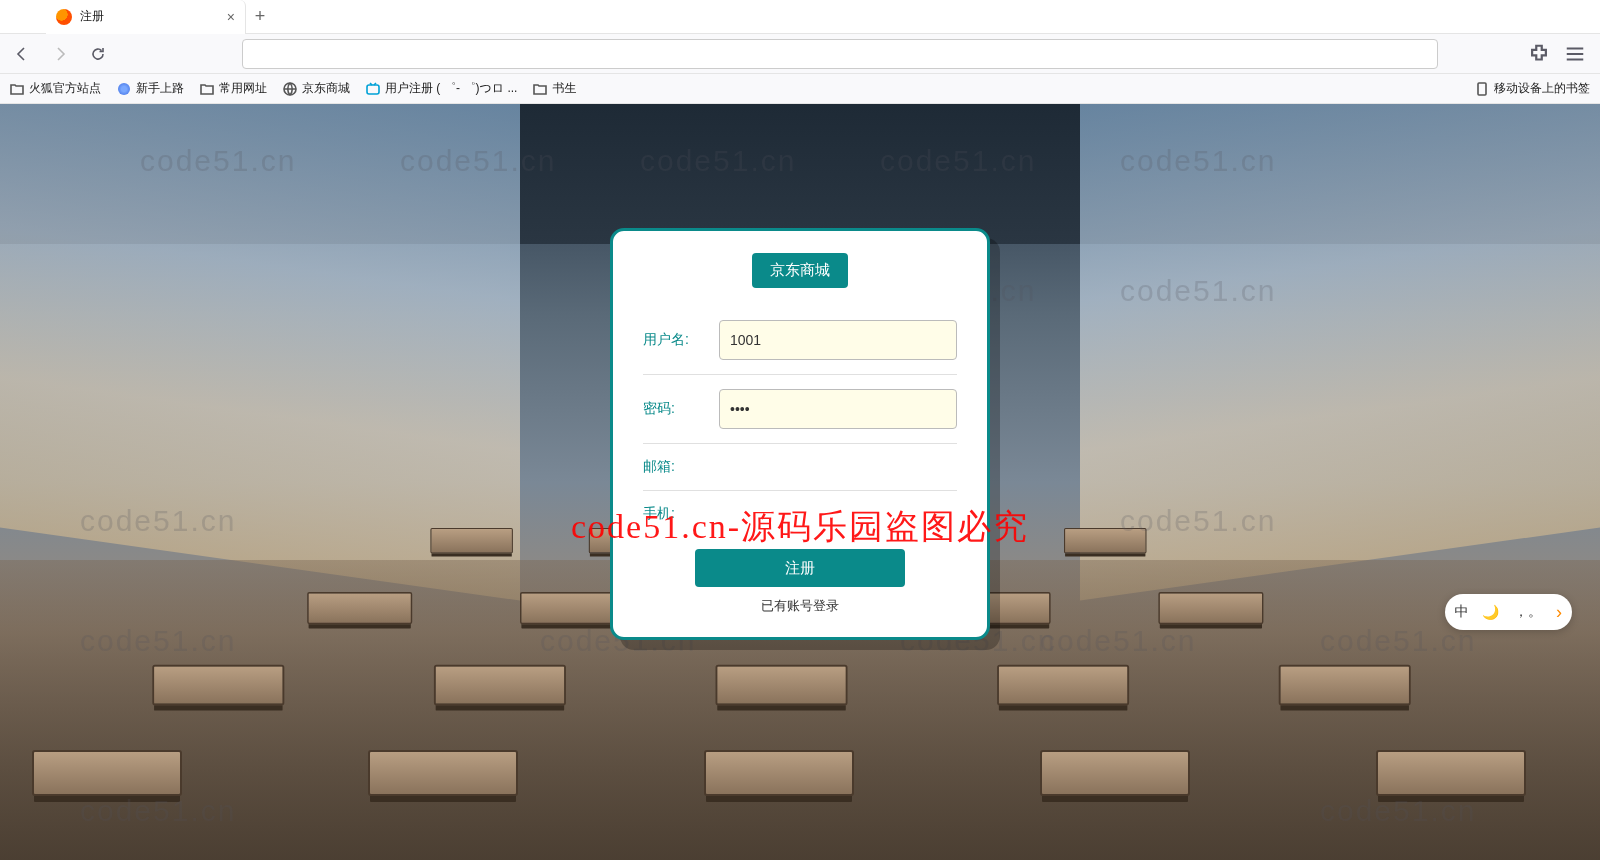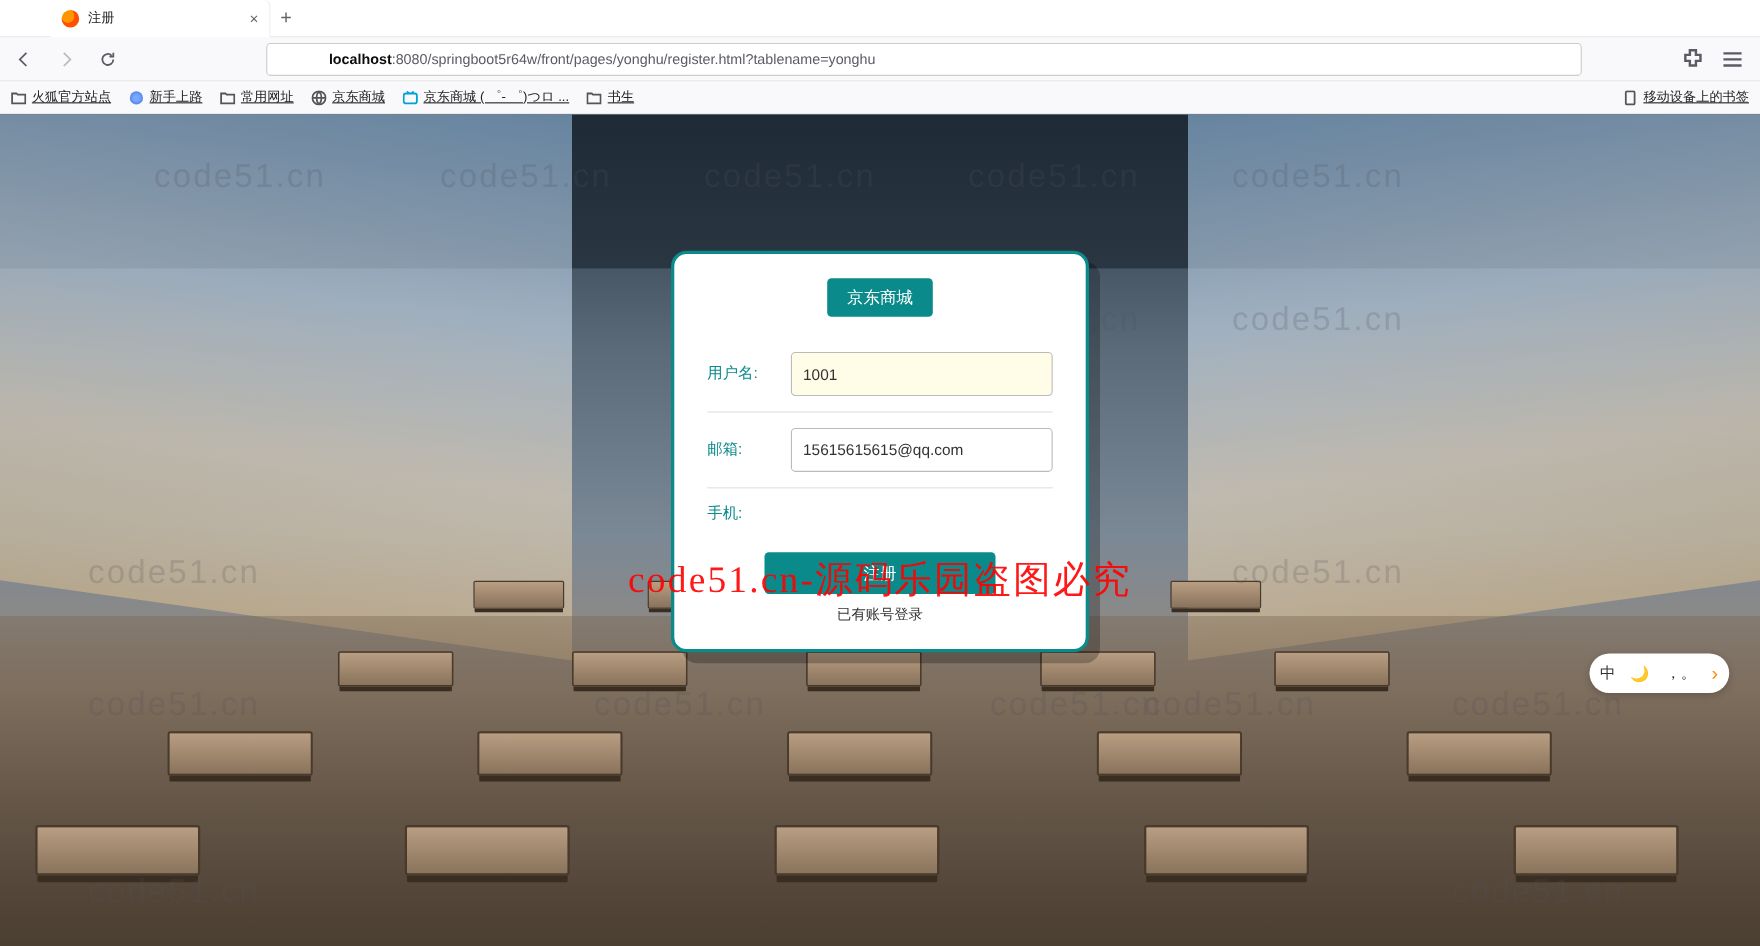--- a/index.html
+++ b/index.html
@@ -23,21 +23,21 @@
 .nav-ico.disabled svg { stroke: #bbb; }
 .urlbox { flex: 1; height: 30px; background: #fff; border: 1px solid #ccc; border-radius: 4px; display: flex; align-items: center; padding: 0 8px; gap: 8px; font-size: 13px; color: #5b5b66; margin: 0 80px 0 120px; }
 .urlbox .shield, .urlbox .lock { width: 16px; height: 16px; display: flex; align-items: center; justify-content: center; }
 .urlbox .url { flex: 1; }
 .urlbox .url b { color: #0c0c0d; font-weight: 600; }
 .urlbox .qr, .urlbox .star { width: 18px; height: 18px; display:flex; align-items:center; justify-content:center; }
 .right-icons { display: flex; gap: 14px; padding-right: 6px; }
 .right-icons div { width: 22px; height: 22px; display:flex; align-items:center; justify-content:center; }
 
 
-.bmbar { height: 30px; background: #f9f9fb; display: flex; align-items: center; padding: 0 10px; gap: 16px; border-bottom: 1px solid #e5e5e5; font-size: 12px; color: #222; text-decoration: underline; }
+.bmbar { height: 30px; background: #f9f9fb; display: flex; align-items: center; padding: 0 10px; gap: 16px; border-bottom: 1px solid #e5e5e5; font-size: 12px; color: #222; }
 .bm { display: flex; align-items: center; gap: 5px; cursor: pointer; }
 .bm .ficon { width: 14px; height: 14px; display:flex; align-items:center; justify-content:center; }
 .bm-spacer { flex: 1; }
 
 
 .content { position: relative; width: 100%; height: 756px; overflow: hidden; background: linear-gradient(180deg,#2b3a4a 0%,#3a4a5a 12%,#5a6a78 28%,#7a8896 50%,#998a7a 70%,#7a6a5a 100%); }
 
 
 .classroom { position:absolute; inset:0; }
 .ceiling { position:absolute; top:0; left:0; right:0; height:140px; background: linear-gradient(180deg,#1e2a36 0,#2a3642 100%); }
@@ -127,21 +127,20 @@
         <svg viewBox="0 0 16 16">
           <path d="M8 1l5 2v4c0 4-5 7-5 7S3 11 3 7V3l5-2z"></path>
         </svg>
       </span>
     <span class="lock">
         <svg viewBox="0 0 16 16">
           <rect x="3" y="7" width="10" height="7" rx="1"></rect>
           <path d="M5 7V5a3 3 0 0 1 6 0v2"></path>
         </svg>
       </span>
-    <span class="url"><b>localhost</b><span>:8080/springboot5r64w/front/pages/yonghu/register.html?tablename=yonghu</span></span>
     <span class="qr">
         <svg viewBox="0 0 16 16">
           <rect x="1" y="1" width="5" height="5"></rect>
           <rect x="10" y="1" width="5" height="5"></rect>
           <rect x="1" y="10" width="5" height="5"></rect>
           <path d="M10 10h2v2h-2zM13 13h2v2h-2z"></path>
         </svg>
       </span>
     <span class="star">
         <svg viewBox="0 0 16 16">
@@ -195,21 +194,21 @@
       </span>
       <span>京东商城</span>
     </div>
   <div class="bm">
       <span class="ficon">
         <svg viewBox="0 0 14 14" stroke="#00a1d6">
           <rect x="1" y="3" width="12" height="9" rx="2"></rect>
           <path d="M4 1l2 2M10 1L8 3"></path>
         </svg>
       </span>
-      <span>京东商城 ( ゜- ゜)つロ ...</span>
+      <span>用户注册 ( ゜- ゜)つロ ...</span>
     </div>
   <div class="bm">
       <span class="ficon">
         <svg viewBox="0 0 14 14" stroke="#555">
           <path d="M1 3h4l1 1h7v8H1z"></path>
         </svg>
       </span>
       <span>书生</span>
     </div>
   <div class="bm-spacer"></div>
@@ -280,22 +279,25 @@
   <div class="wm" style="top:690px; left:80px">code51.cn</div>
   <div class="wm" style="top:690px; left:1320px">code51.cn</div>
 
   <div class="card">
     <span class="card-title">京东商城</span>
     <div class="row">
       <label>用户名:</label>
       <input class="autofill" value="1001" style="">
     </div>
     <div class="row">
+      <label>密码:</label>
+      <input class="autofill" type="password" value="••••" style="">
+    </div>
+    <div class="row">
       <label>邮箱:</label>
-      <input value="15615615615@qq.com" style="">
     </div>
     <div class="row">
       <label>手机:</label>
     </div>
     <button class="submit">注册</button>
     <a class="login-link">已有账号登录</a>
   </div>
 
   <div class="wm-big">code51.cn-源码乐园盗图必究</div>
 

